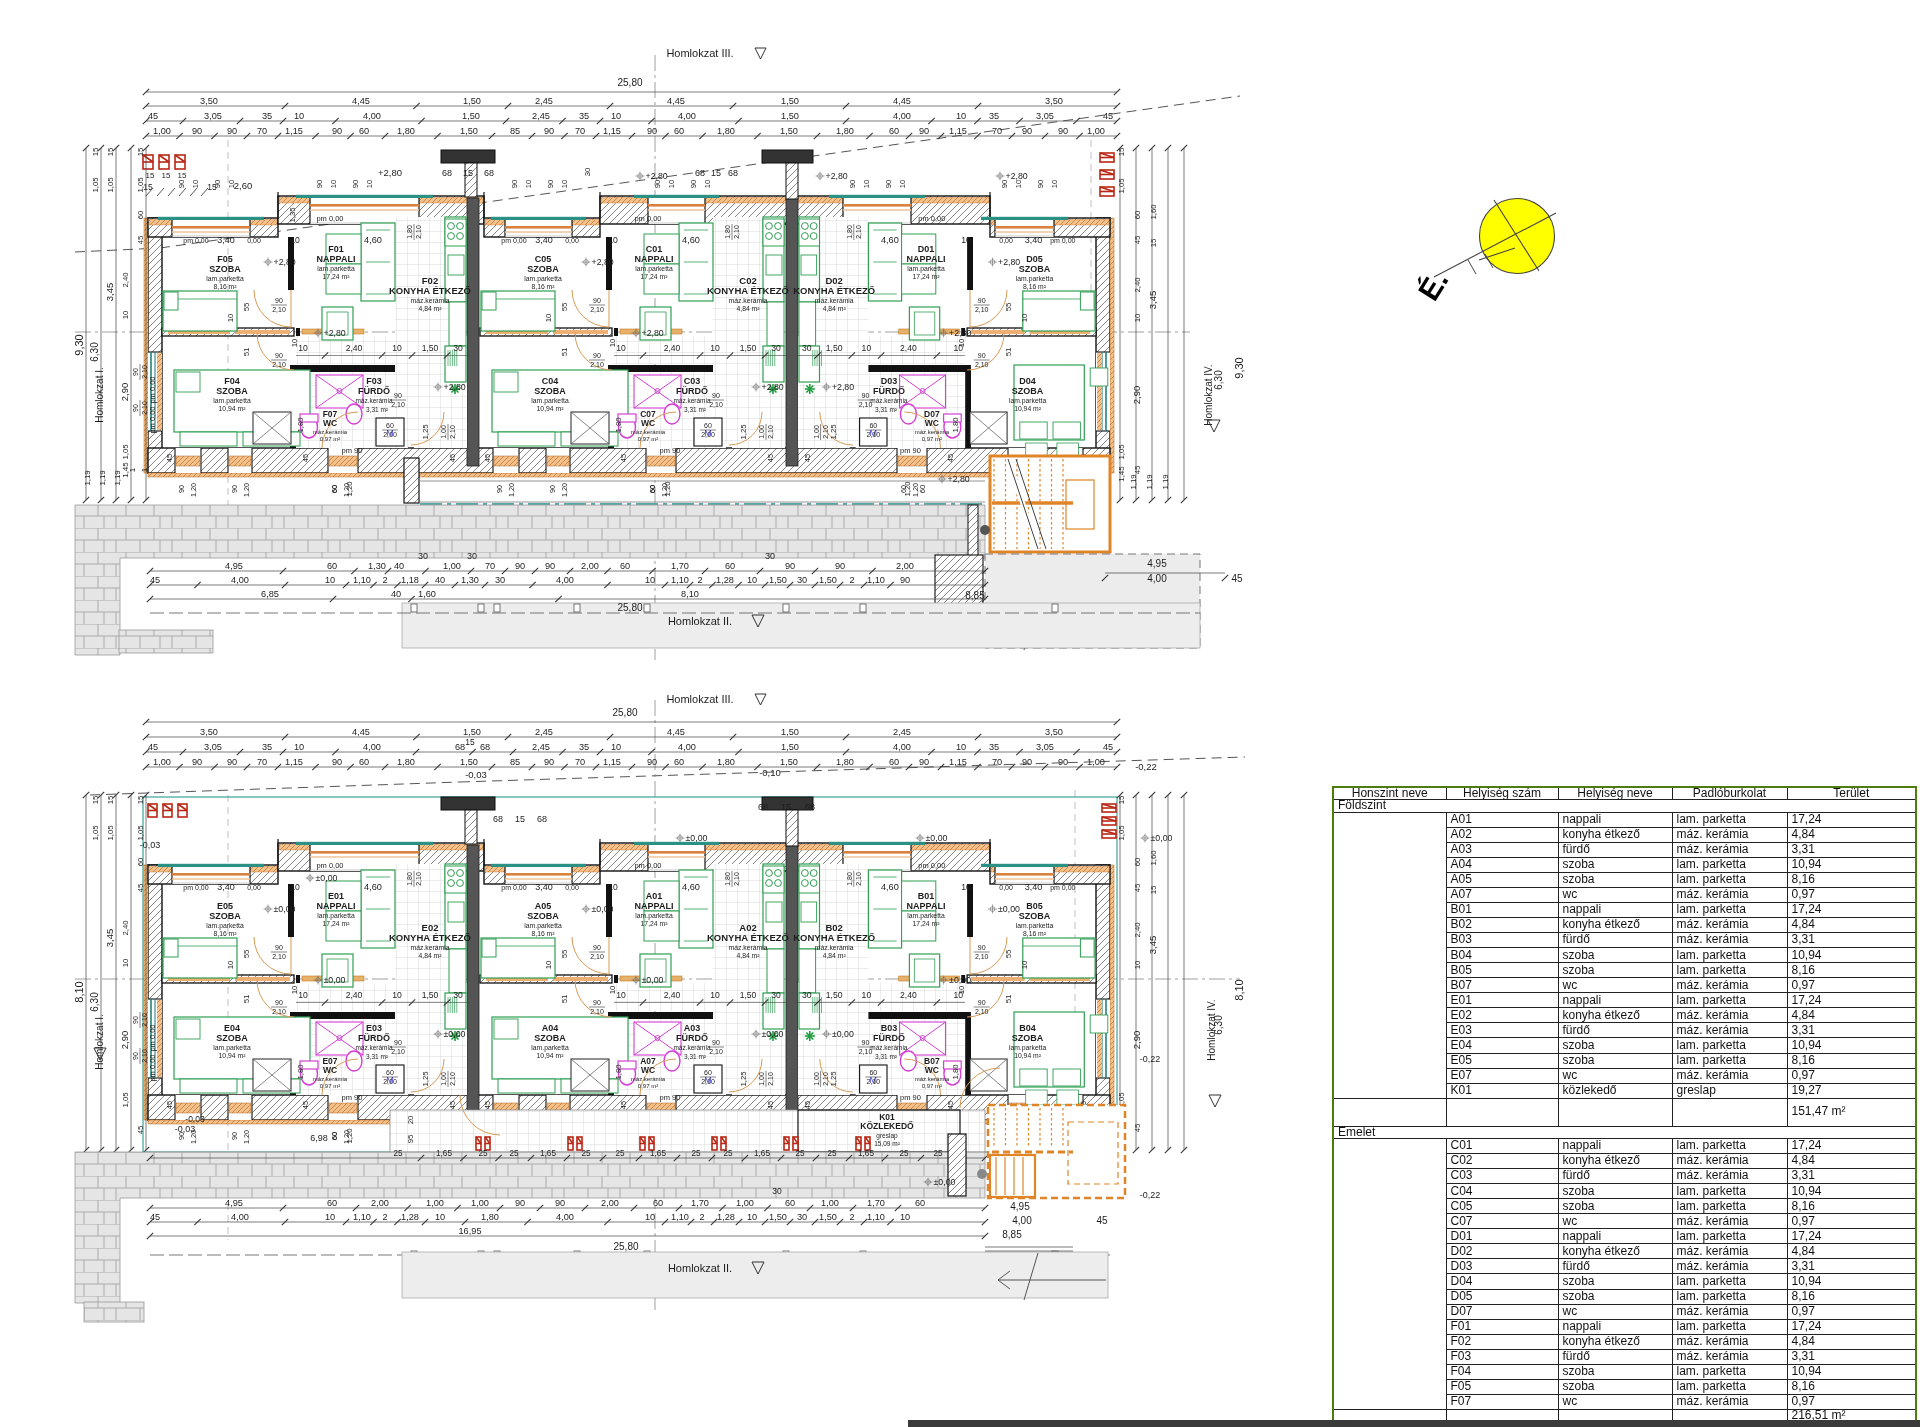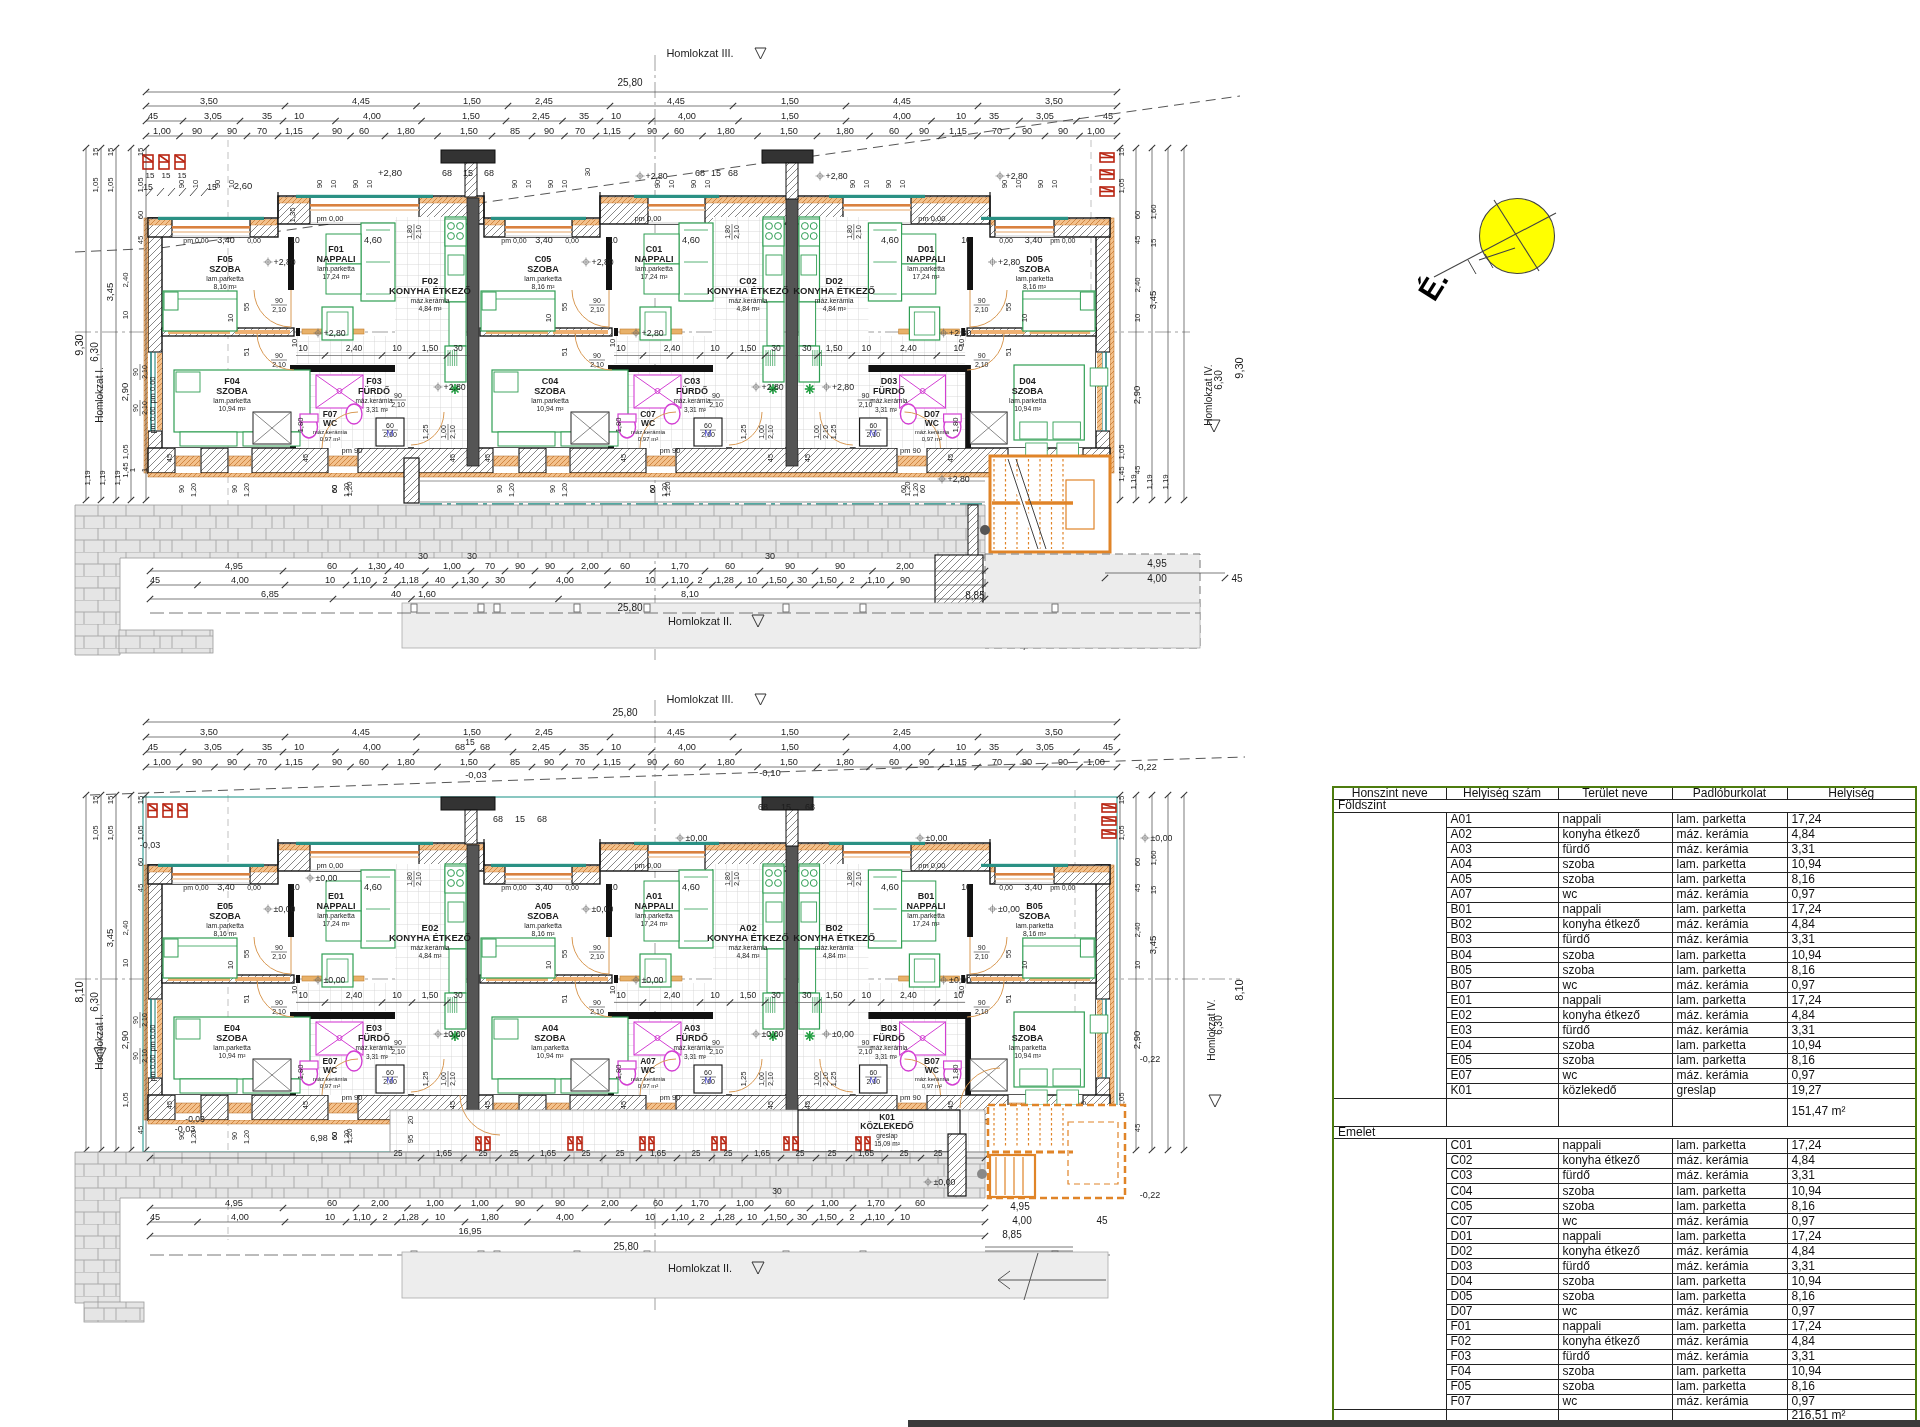--- a/index.html
+++ b/index.html
@@ -2510,23 +2510,23 @@
         <col style="width:113px">
         <col style="width:112px">
         <col style="width:114px">
         <col style="width:115px">
         <col style="width:129px">
       </colgroup>
       <tbody>
         <tr class="hd" style="height:12px">
           <td>Honszint neve</td>
           <td>Helyiség szám</td>
-          <td>Terület neve</td>
+          <td>Helyiség neve</td>
           <td>Padlóburkolat</td>
-          <td>Helyiség</td>
+          <td>Terület</td>
         </tr>
         <tr style="height:12px">
           <td colspan="5" class="sec">Földszint</td>
         </tr>
         <tr style="height:15.05px">
           <td rowspan="19"></td>
           <td>A01</td>
           <td>nappali</td>
           <td>lam. parketta</td>
           <td>17,24</td>

